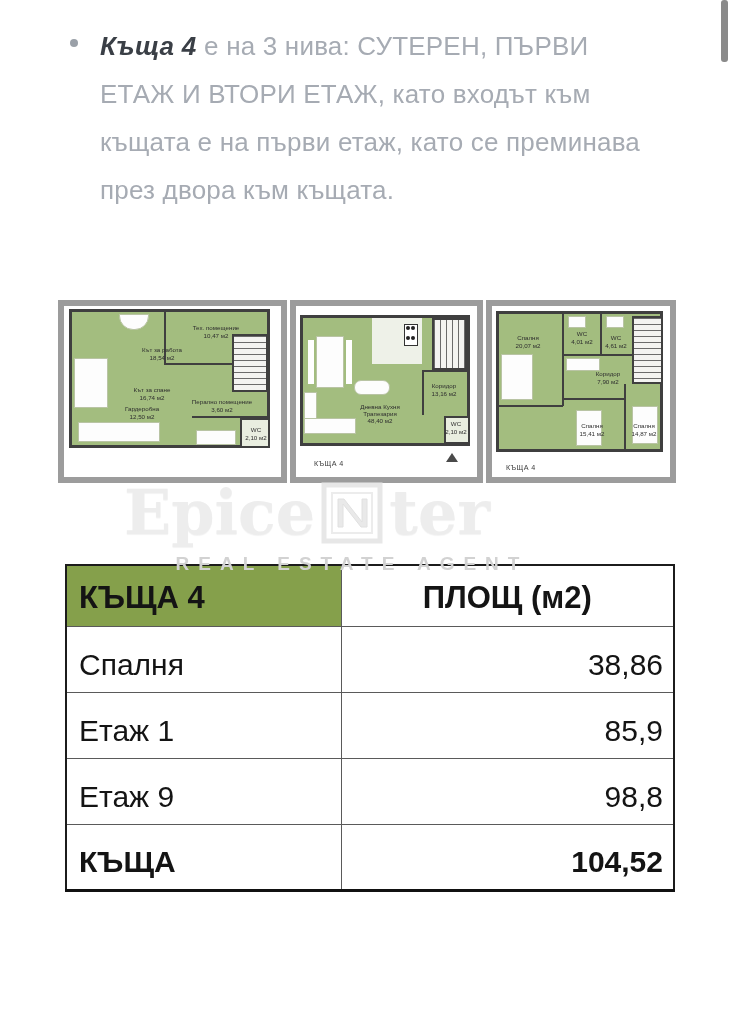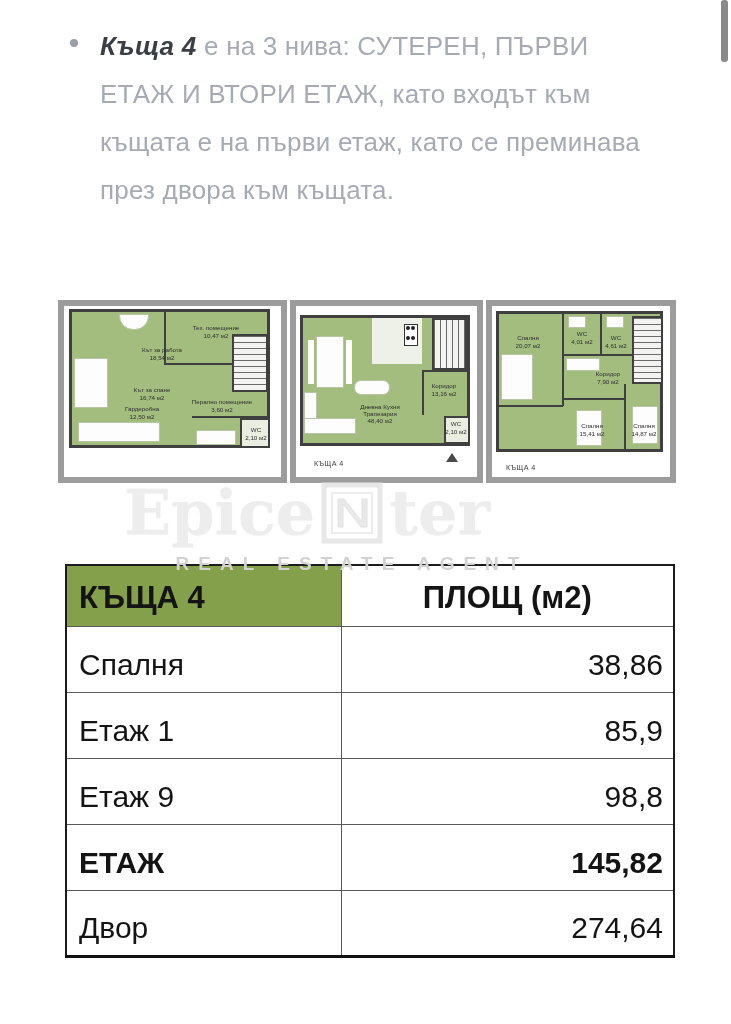--- a/index.html
+++ b/index.html
@@ -219,23 +219,19 @@
     </tr>
     <tr>
       <td class="lbl">Етаж 1</td>
       <td class="val">85,9</td>
     </tr>
     <tr>
       <td class="lbl">Етаж 9</td>
       <td class="val">98,8</td>
     </tr>
     <tr class="total">
-      <td class="lbl">ЕТАЖ</td>
-      <td class="val">145,82</td>
-    </tr>
-    <tr>
-      <td class="lbl">Двор</td>
-      <td class="val">274,64</td>
+      <td class="lbl">КЪЩА</td>
+      <td class="val">104,52</td>
     </tr>
   </tbody>
     </table>
 
 </div>
 
 </body></html>

